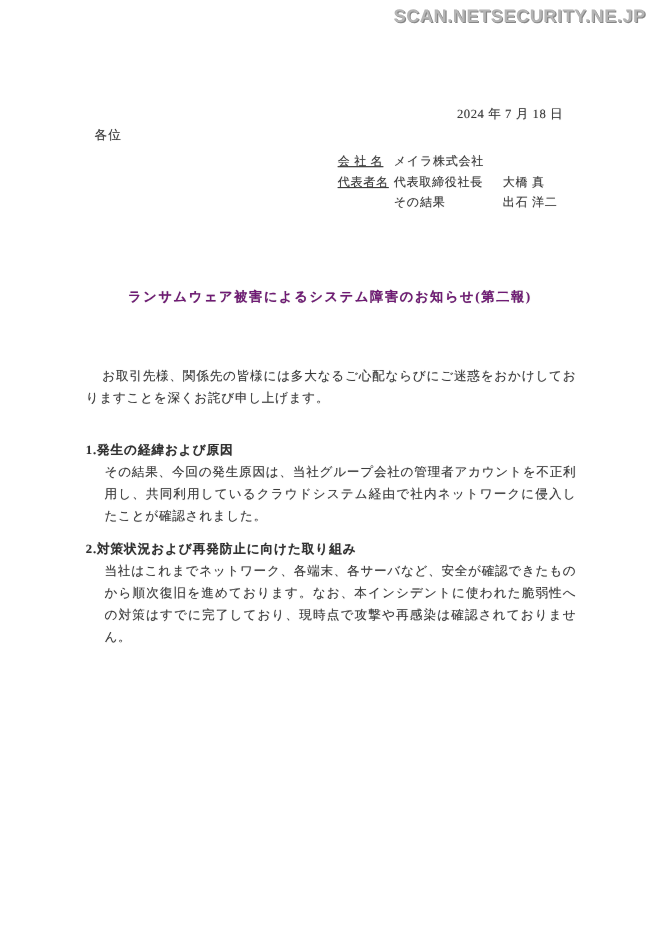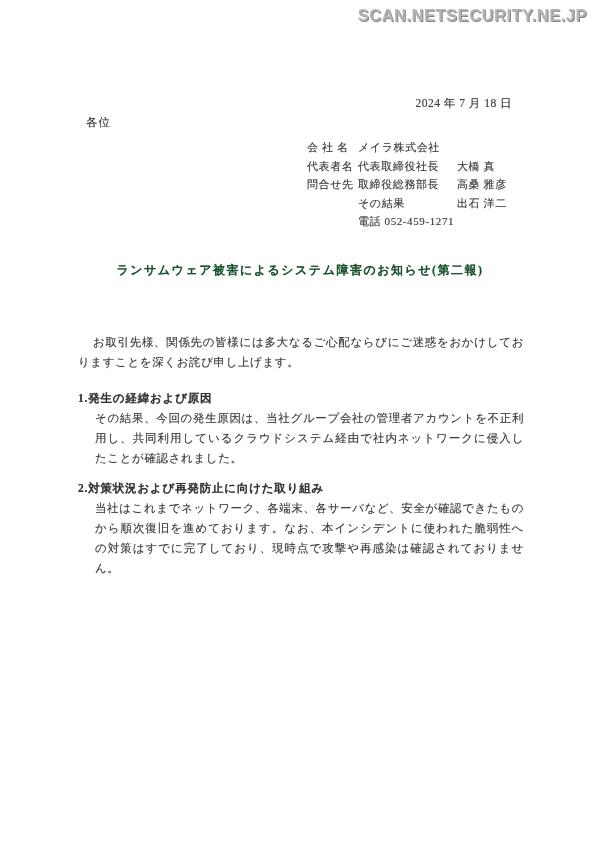--- a/index.html
+++ b/index.html
@@ -37,47 +37,47 @@
     font-size: 11.5px;
     letter-spacing: 1px;
   }
   .company-block {
     position: absolute; top: 138px; left: 307px;
     font-size: 11px;
     line-height: 18.6px;
     letter-spacing: 0.6px;
   }
   .company-row { display: flex; white-space: nowrap; }
-  .company-label { min-width: 51px; flex-shrink: 0; }
+  .company-label { min-width: 51px; flex-shrink: 0; text-decoration: underline; }
   .company-role  { min-width: 99px; flex-shrink: 0; }
   .company-name  { }
   .doc-title {
     position: absolute; top: 262px; left: 0; width: 100%;
     text-align: center;
     font-size: 12px;
     font-weight: 700;
     letter-spacing: 1.5px;
-    color: #14532d;
+    color: #701a75;
   }
   .doc-body {
     position: absolute; top: 312px; left: 78px; width: 446px;
     font-size: 11.5px;
     line-height: 20px;
     letter-spacing: 0.6px;
     text-align: justify;
   }
   .para { text-indent: 1.3em; }
   .gap-top { margin-top: 20px; }
   .sec-heading {
     font-size: 11.5px;
     font-weight: 700;
     letter-spacing: 0.8px;
     color: #313131;
   }
-  .sec-heading.first { margin-top: 16px; font-family: Liberation Serif, serif; }
+  .sec-heading.first { margin-top: 28px; font-family: Liberation Serif, serif; }
   .sec-heading.second { margin-top: 10px; }
   .sec-body { padding-left: 17px; }
 </style>
 </head>
 <body>
 
 <div class="page">
 
   <div class="watermark">SCAN.NETSECURITY.NE.JP</div>
 
@@ -90,33 +90,23 @@
       <span class="company-label">会 社 名</span>
       <span class="company-role">メイラ株式会社</span>
       <span class="company-name"></span>
     </div>
     <div class="company-row">
       <span class="company-label">代表者名</span>
       <span class="company-role">代表取締役社長</span>
       <span class="company-name">大橋 真</span>
     </div>
     <div class="company-row">
-      <span class="company-label">問合せ先</span>
-      <span class="company-role">取締役総務部長</span>
-      <span class="company-name">高桑 雅彦</span>
-    </div>
-    <div class="company-row">
       <span class="company-label"></span>
       <span class="company-role">その結果</span>
       <span class="company-name">出石 洋二</span>
-    </div>
-    <div class="company-row">
-      <span class="company-label"></span>
-      <span class="company-role">電話 052-459-1271</span>
-      <span class="company-name"></span>
     </div>
   </div>
 
   <div class="doc-title">ランサムウェア被害によるシステム障害のお知らせ(第二報)</div>
 
   <div class="doc-body">
     <p class="para gap-top">お取引先様、関係先の皆様には多大なるご心配ならびにご迷惑をおかけしておりますことを深くお詫び申し上げます。</p>
 
     <div class="sec-heading first">1.発生の経緯および原因</div>
     <div class="sec-body">

